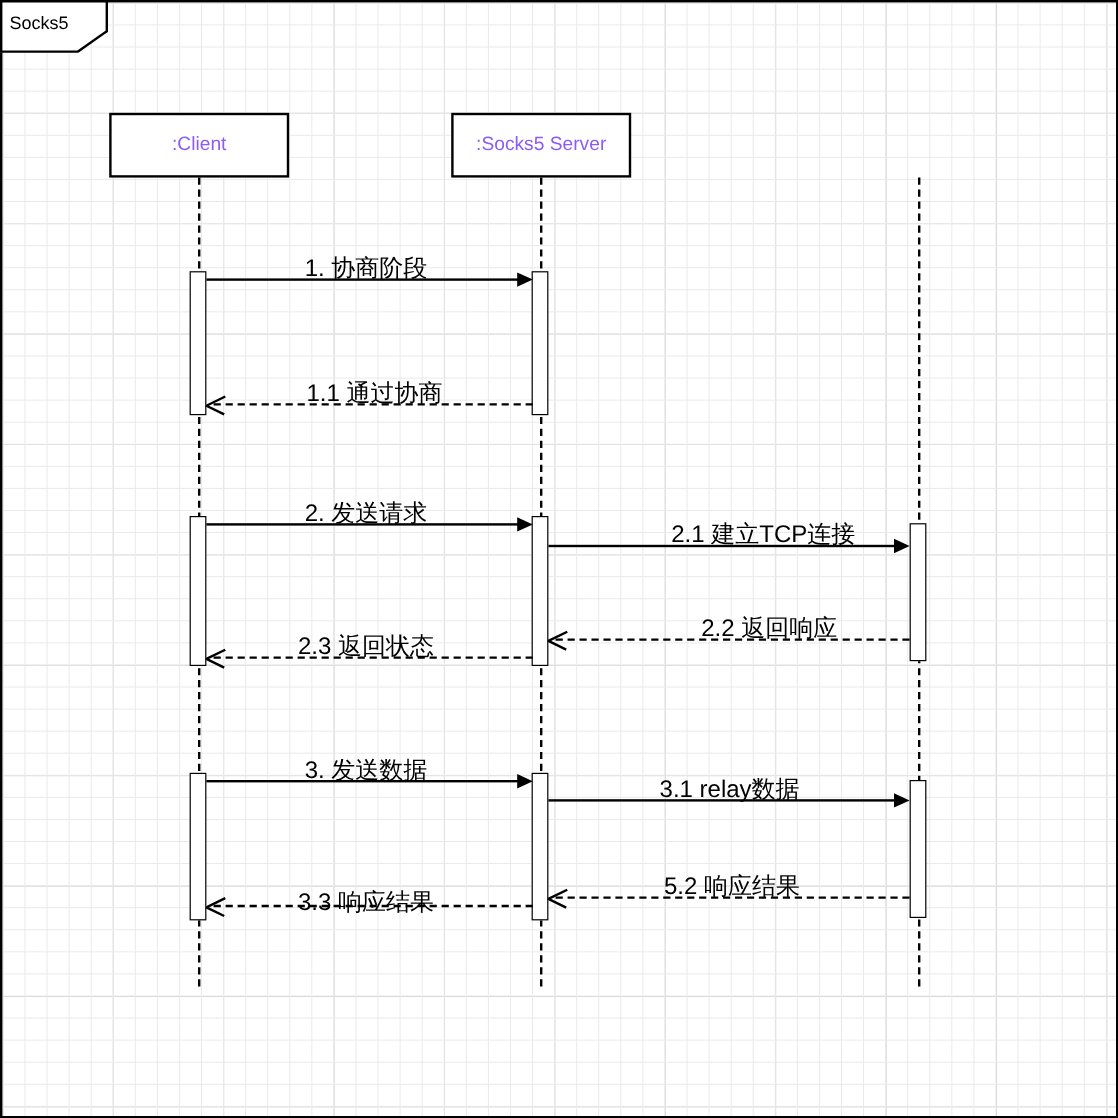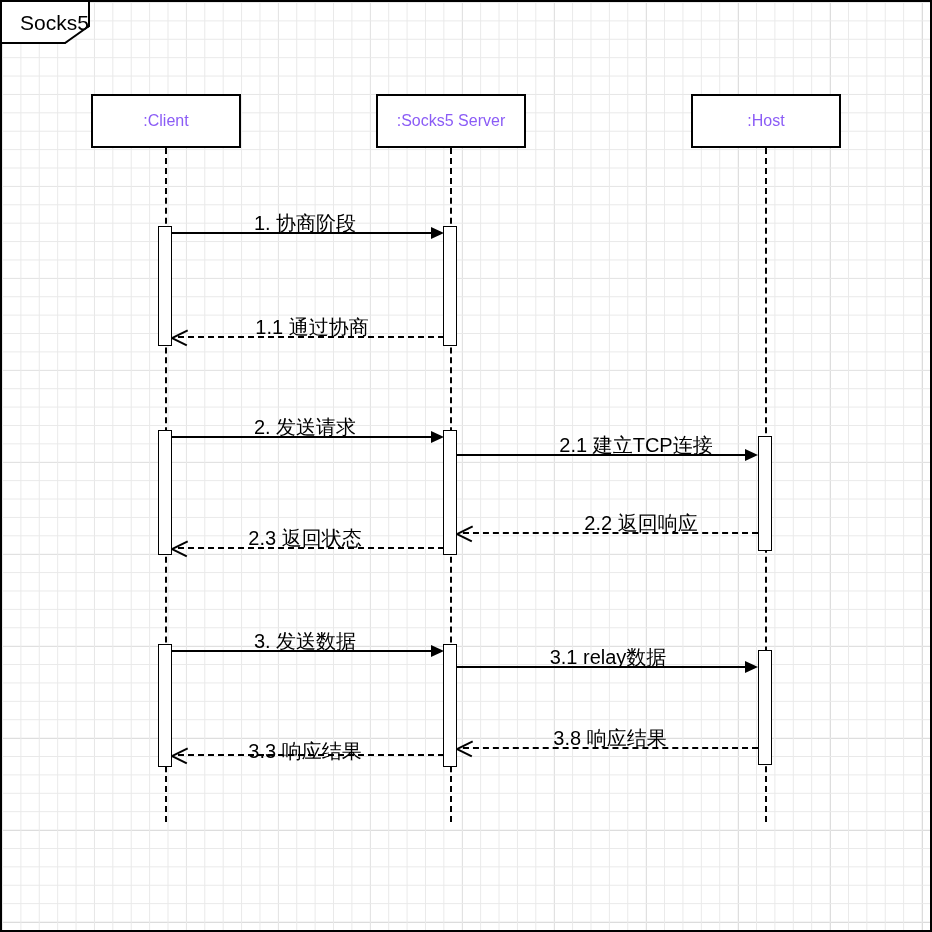--- a/index.html
+++ b/index.html
@@ -47,23 +47,23 @@
     box-sizing: border-box;
     clip-path: polygon(0 0, 100% 0, 100% 60%, 72% 100%, 0 100%);
   }
   #frame-tab-shape {
     position: absolute;
     left: 0; top: 0;
     width: 90px; height: 44px;
   }
   .tab-label {
     position: absolute;
-    left: 20px;
+    left: 8px;
     top: 11px;
-    font-size: 21px;
+    font-size: 15px;
     color: #000000;
     white-space: nowrap;
   }
   
   .actor-box {
     position: absolute;
     background: #ffffff;
     border: 2px solid #000000;
     box-sizing: border-box;
     display: flex;
@@ -147,23 +147,20 @@
   <div class="tab-label">Socks5</div>
 
   <div class="actor-box" style="left:91px; top:94px; width:150px; height:54px;">
     <span>:Client</span>
   </div>
 
   <div class="actor-box" style="left:376px; top:94px; width:150px; height:54px;">
     <span>:Socks5 Server</span>
   </div>
 
-  <div class="actor-box" style="left:691px; top:94px; width:150px; height:54px;">
-    <span>:Host</span>
-  </div>
 
   <div class="lifeline" style="left:165px; top:148px; height:674px;"></div>
   <div class="lifeline" style="left:450px; top:148px; height:674px;"></div>
   <div class="lifeline" style="left:765px; top:148px; height:674px;"></div>
 
   <div class="activation" style="left:158px; top:226px; height:120px;"></div>
   <div class="activation" style="left:443px; top:226px; height:120px;"></div>
 
   <div class="activation" style="left:158px; top:430px; height:125px;"></div>
   <div class="activation" style="left:443px; top:430px; height:125px;"></div>
@@ -200,19 +197,19 @@
   <div class="msg-line" style="left:172px; top:650px; width:265px;"></div>
   <div class="arrow-solid-right" style="left:431px; top:645px;"></div>
   <div class="msg-label" style="left:305px; top:628px;">3. 发送数据</div>
 
   <div class="msg-line" style="left:457px; top:666px; width:288px;"></div>
   <div class="arrow-solid-right" style="left:745px; top:661px;"></div>
   <div class="msg-label" style="left:608px; top:644px;">3.1 relay数据</div>
 
   <div class="msg-line dashed" style="left:463px; top:747px; width:295px;"></div>
   <div class="arrow-open-left" style="left:457px; top:740px;"></div>
-  <div class="msg-label" style="left:610px; top:725px;">3.8 响应结果</div>
+  <div class="msg-label" style="left:610px; top:725px;">5.2 响应结果</div>
 
   <div class="msg-line dashed" style="left:178px; top:754px; width:266px;"></div>
   <div class="arrow-open-left" style="left:172px; top:747px;"></div>
   <div class="msg-label" style="left:305px; top:738px;">3.3 响应结果</div>
 
 </div>
 
 </body></html>

